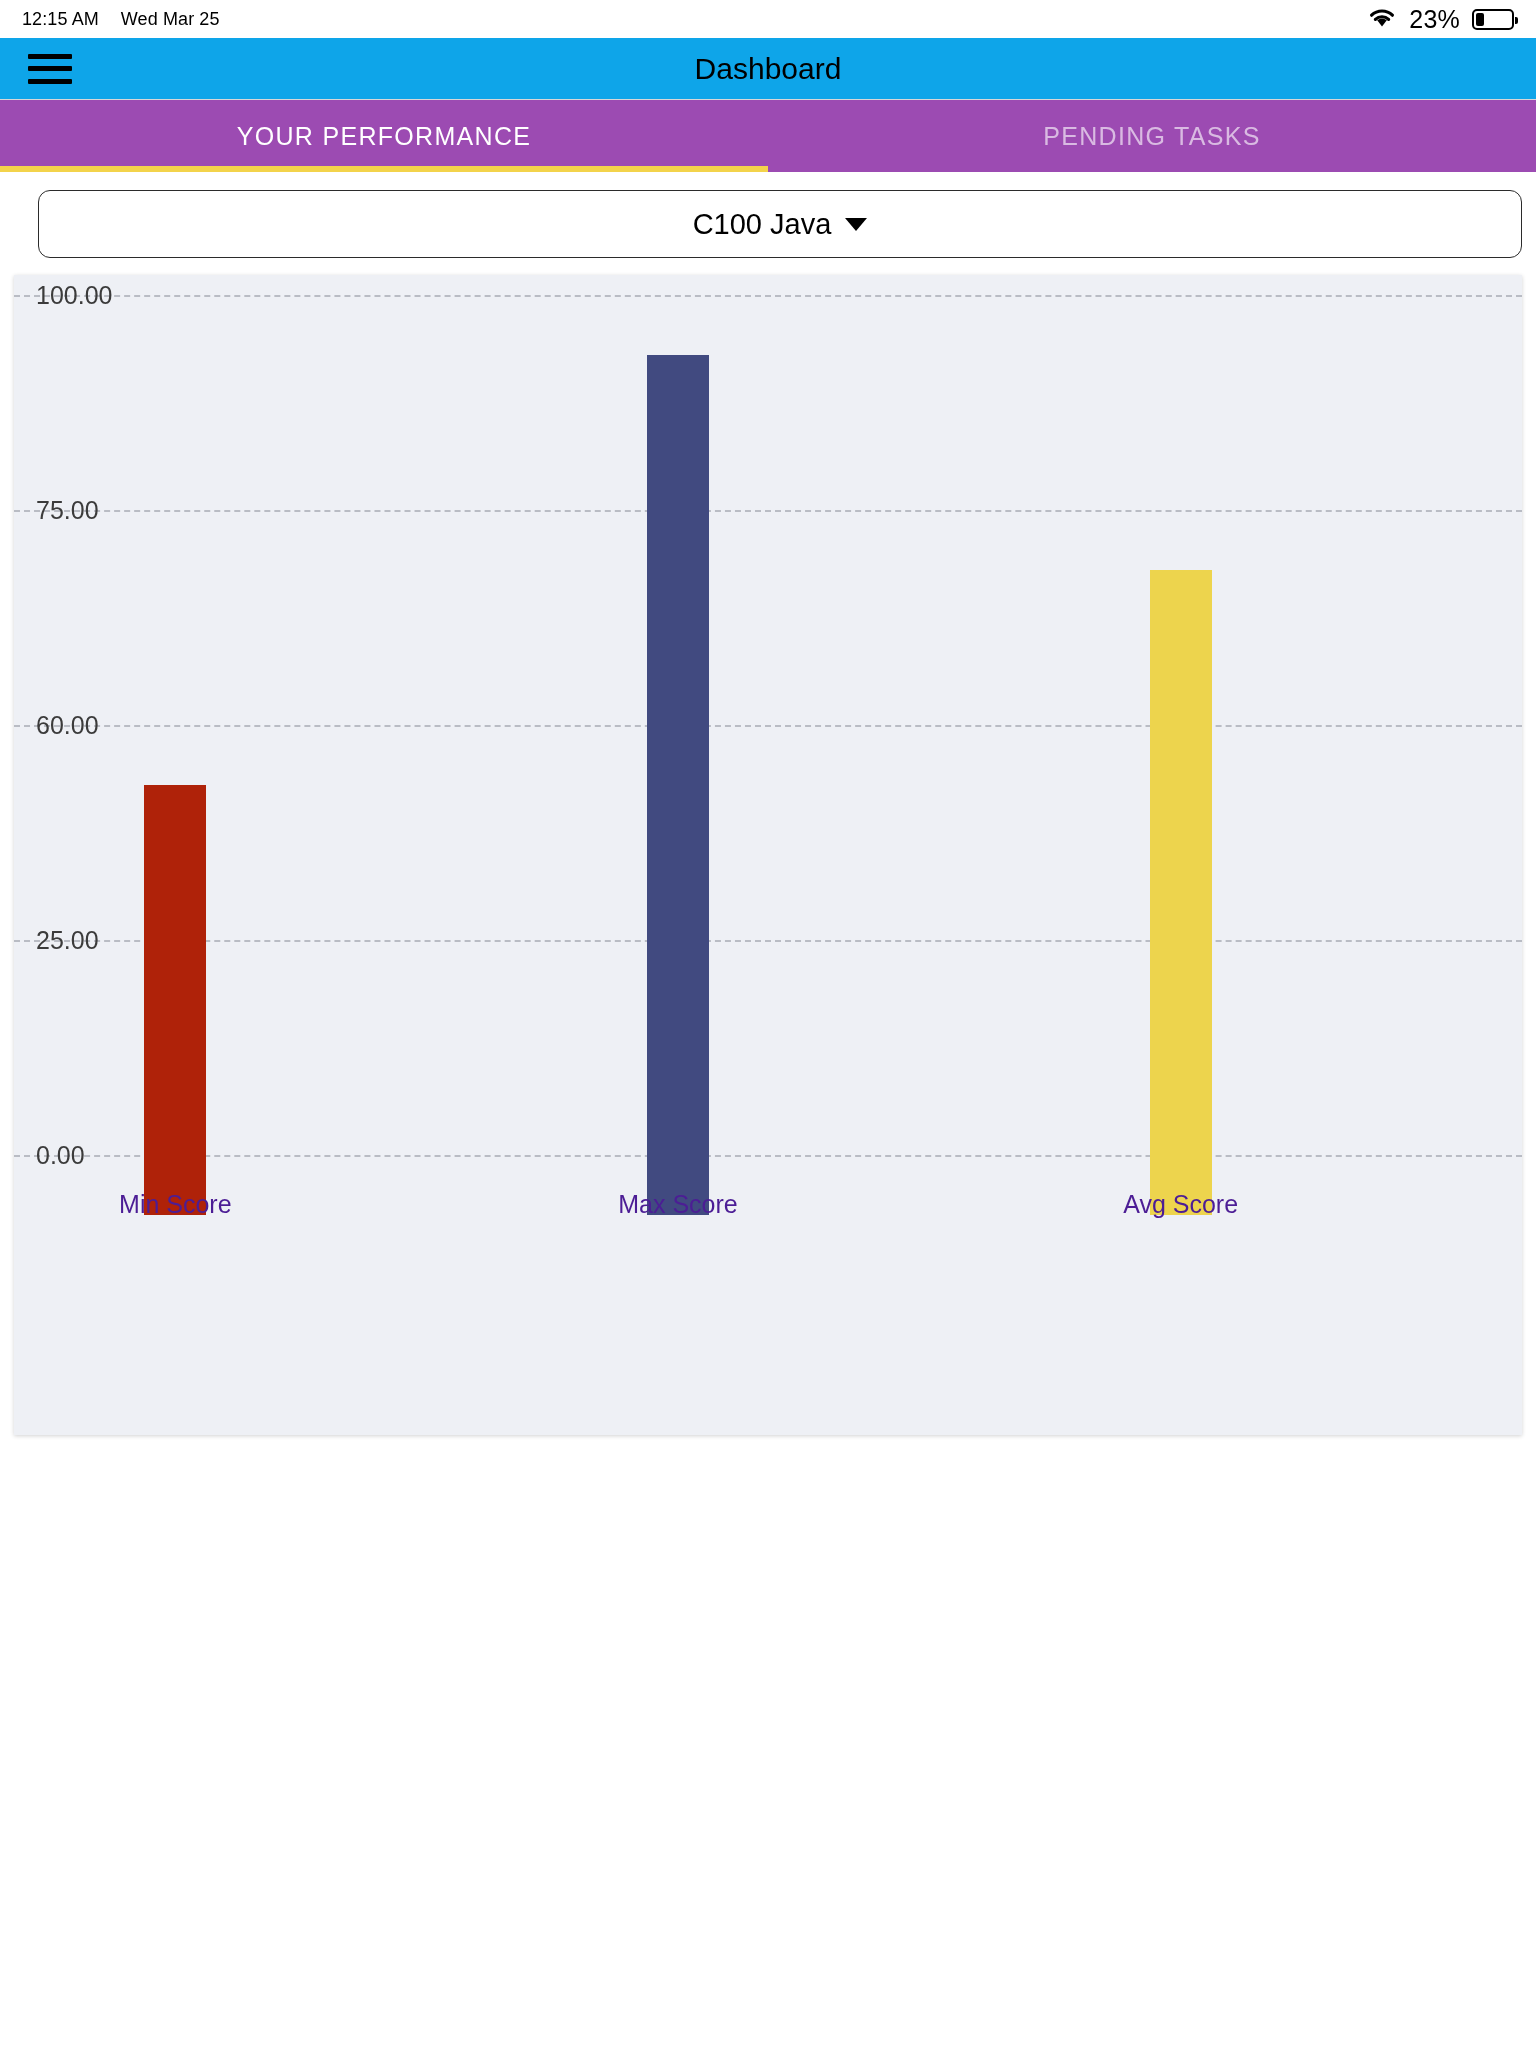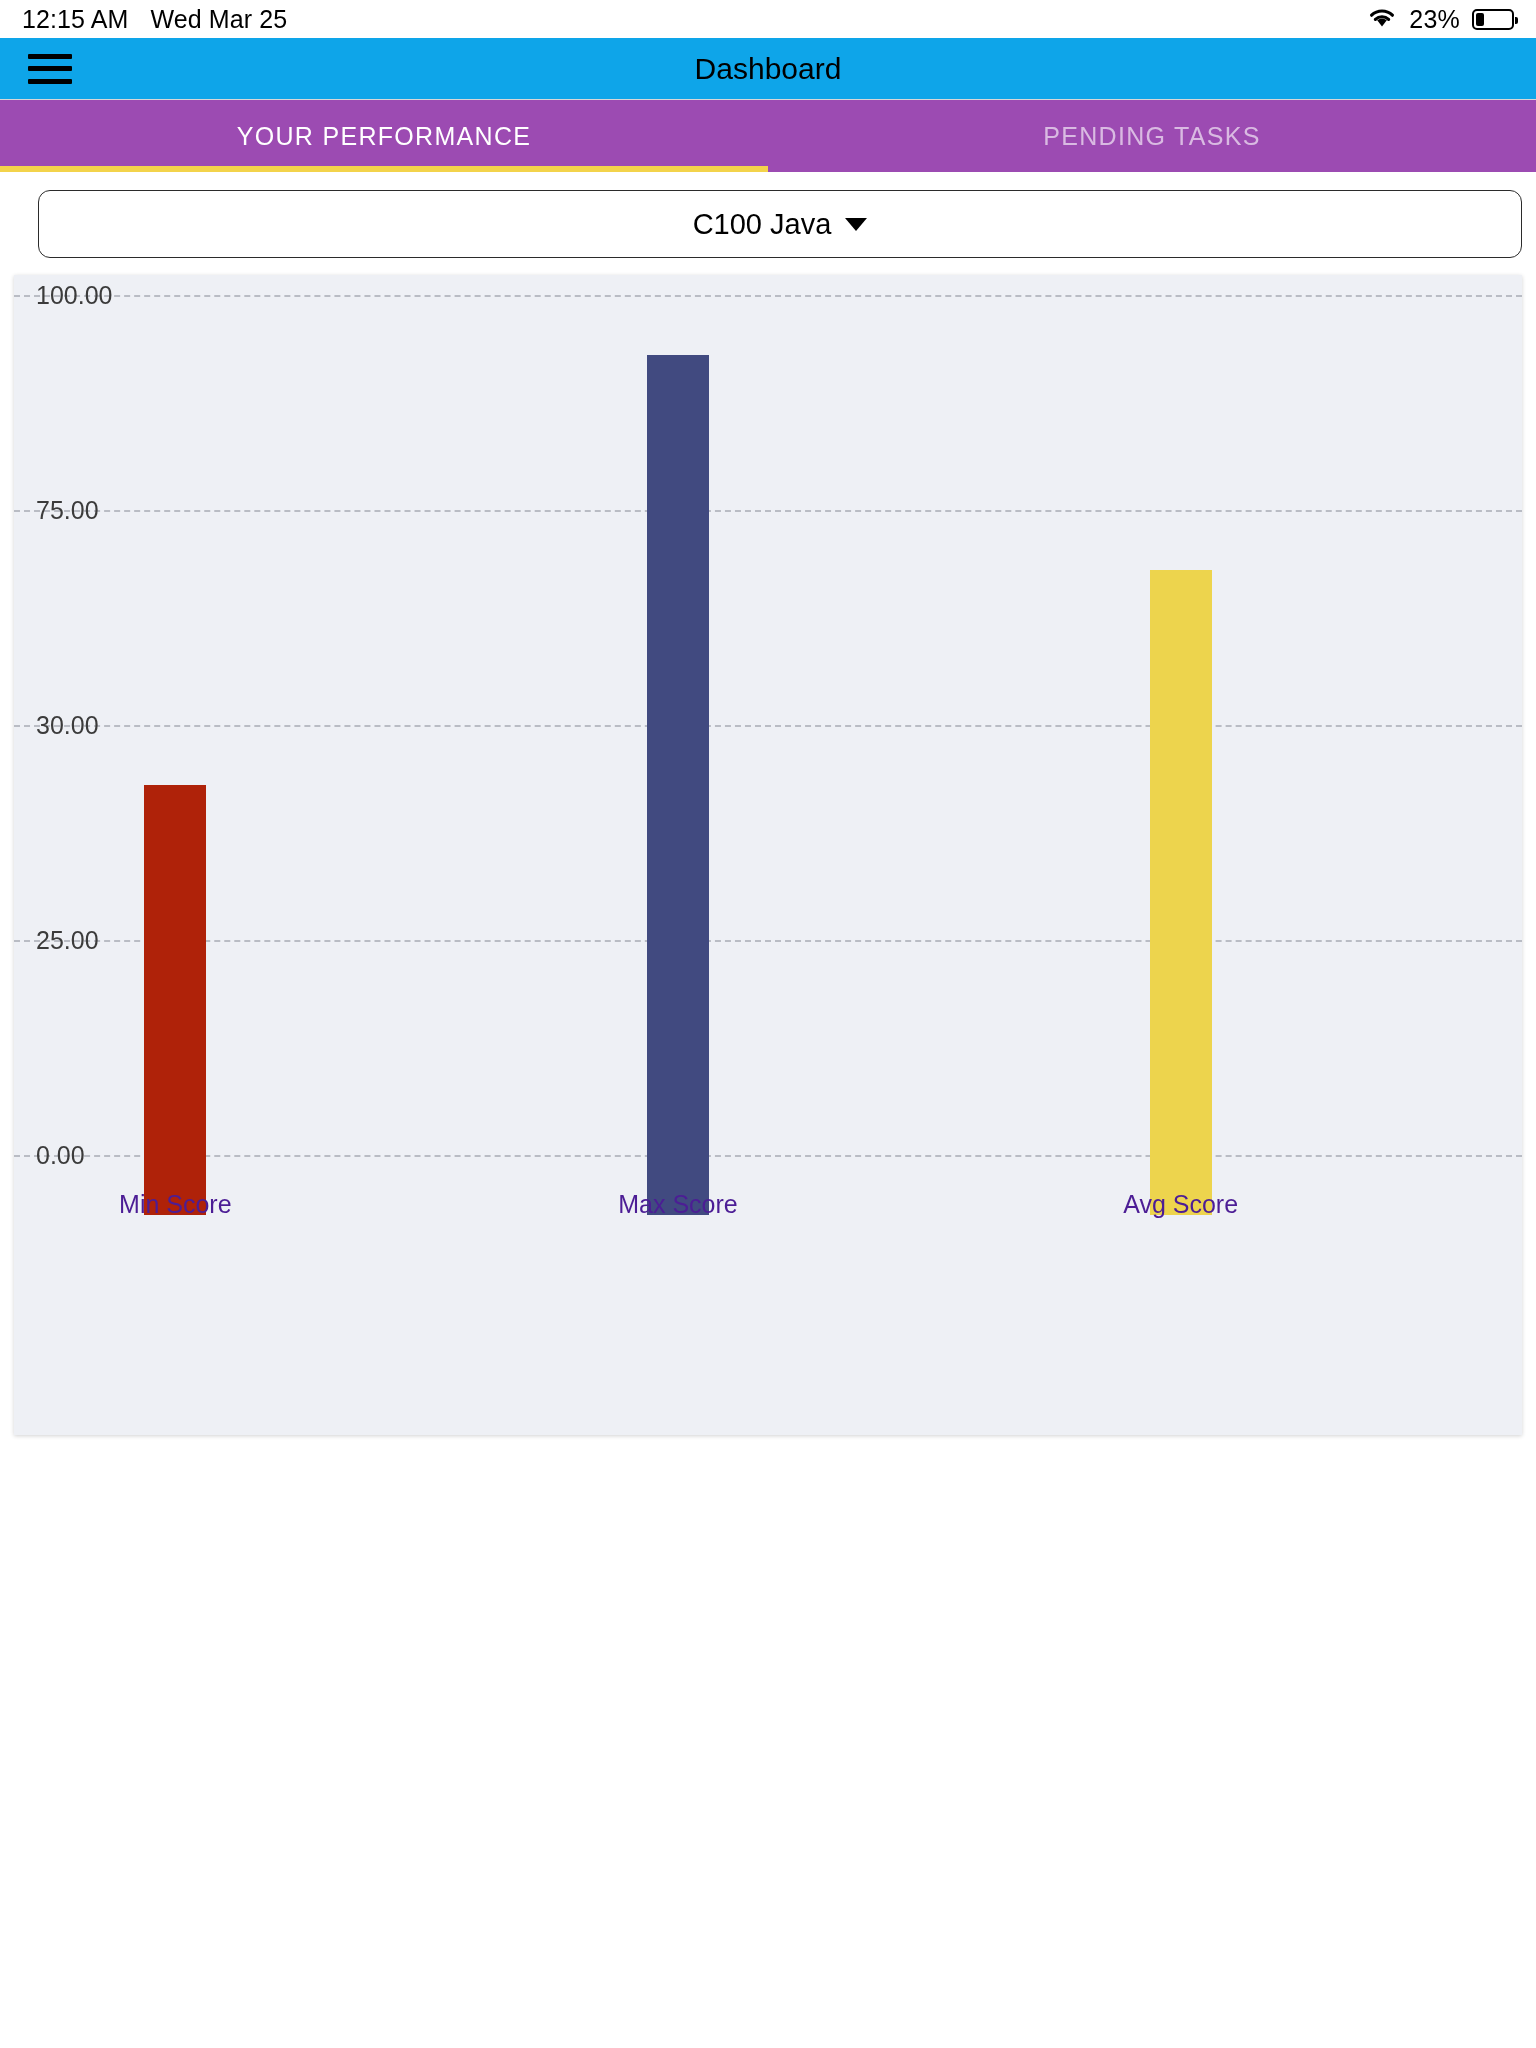--- a/index.html
+++ b/index.html
@@ -13,21 +13,21 @@
   
   .statusbar {
     height: 38px;
     display: flex;
     align-items: center;
     padding: 0 22px;
     background: #ffffff;
   }
   .sb-left { display: flex; align-items: baseline; gap: 22px; }
   .sb-time, .sb-date {
-    font-size: 25px;
+    font-size: 18px;
     color: #000000;
     letter-spacing: 0.1px;
   }
   .sb-right {
     margin-left: auto;
     display: flex;
     align-items: center;
     gap: 12px;
     text-align: center;
   }
@@ -228,21 +228,21 @@
 
 <div class="chart-card-wrap">
   <div class="chart-card">
     <div class="plot" id="plot">
       <div id="gridlines">
           <div class="gridrow" style="top: 0px;"></div>
           <div class="ytick" style="top: 0px;">100.00</div>
           <div class="gridrow" style="top: 215px;"></div>
           <div class="ytick" style="top: 215px;">75.00</div>
           <div class="gridrow" style="top: 430px;"></div>
-          <div class="ytick" style="top: 430px;">30.00</div>
+          <div class="ytick" style="top: 430px;">60.00</div>
           <div class="gridrow" style="top: 645px;"></div>
           <div class="ytick" style="top: 645px;">25.00</div>
           <div class="gridrow" style="top: 860px;"></div>
           <div class="ytick" style="top: 860px;">0.00</div>
         </div>
       <div class="bars" id="bars">
           <div class="barcol" style="left: 130.333px; height: 860px;">
             <div class="bar" style="height: 430px; background: rgb(175, 34, 9);"></div>
           </div>
           <div class="barcol" style="left: 633px; height: 860px;">

